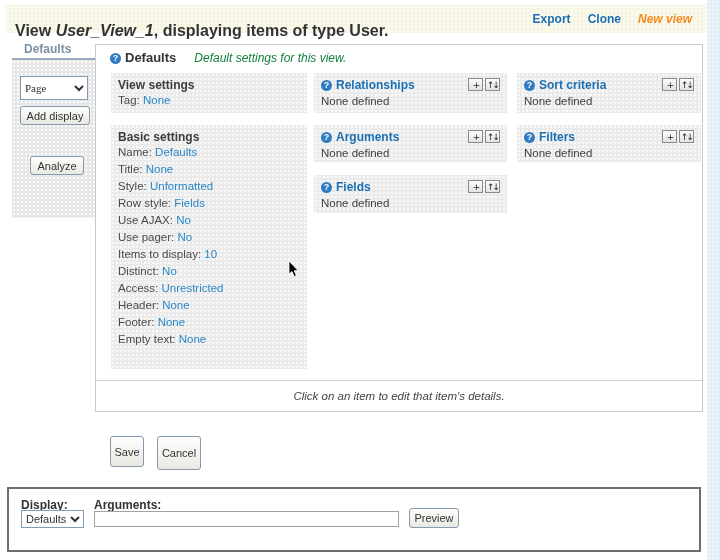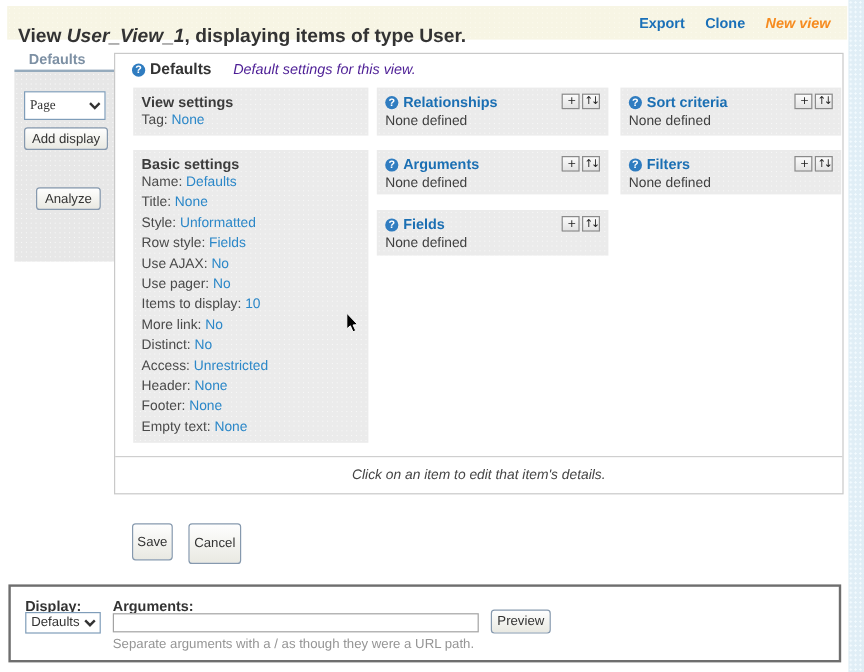--- a/index.html
+++ b/index.html
@@ -41,21 +41,21 @@
   .sidebar .analyze-btn { position:absolute; left:18px; top:96px; width:54px; height:19px; }
 
   
   .panel { position:absolute; left:95px; top:44px; width:608px; height:368px;
     background:#fff; border:1px solid #c9c9c9; }
   .help { display:inline-block; width:11px; height:11px; border-radius:50%;
     background:#2f7cc0; color:#fff; font-size:9px; font-weight:bold; line-height:11px;
     text-align:center; vertical-align:1px; cursor:pointer; }
   .panel-head { position:absolute; left:14px; top:5px; }
   .panel-head .ph-title { font-size:13px; font-weight:bold; color:#333; margin-left:4px; }
-  .panel-head .ph-note { font-size:12px; font-style:italic; color:#4c1d95; margin-left:18px; }
+  .panel-head .ph-note { font-size:12px; font-style:italic; color:#15803d; margin-left:18px; }
 
   .box { position:absolute; background-color:#ebebeb;
     background-image:radial-gradient(#fafafa 26%, rgba(0,0,0,0) 28%);
     background-size:4px 4px; padding:5px 7px; }
   .box-head { position:relative; white-space:nowrap; }
   .box-title { font-size:12px; font-weight:bold; color:#3c3c3c; }
   .box-title-link { font-size:12px; font-weight:bold; color:#1b6fb3; text-decoration:none; cursor:pointer; margin-left:4px; }
   .mini-wrap { position:absolute; right:0; top:0; display:flex; }
   .mini-btn { width:15px; height:13px; font-size:9px; line-height:10px; padding:0;
     border:1px solid #8a8a8a; background:linear-gradient(#fbfbfb,#e3e3e3); color:#222;
@@ -151,21 +151,20 @@
       <div class="box-head">
         <span class="box-title">Basic settings</span>
       </div>
       <div class="srow"><span>Name:</span> <a>Defaults</a></div>
       <div class="srow"><span>Title:</span> <a>None</a></div>
       <div class="srow"><span>Style:</span> <a>Unformatted</a></div>
       <div class="srow"><span>Row style:</span> <a>Fields</a></div>
       <div class="srow"><span>Use AJAX:</span> <a>No</a></div>
       <div class="srow"><span>Use pager:</span> <a>No</a></div>
       <div class="srow"><span>Items to display:</span> <a>10</a></div>
-      <div class="srow"><span>More link:</span> <a>No</a></div>
       <div class="srow"><span>Distinct:</span> <a>No</a></div>
       <div class="srow"><span>Access:</span> <a>Unrestricted</a></div>
       <div class="srow"><span>Header:</span> <a>None</a></div>
       <div class="srow"><span>Footer:</span> <a>None</a></div>
       <div class="srow"><span>Empty text:</span> <a>None</a></div>
     </div>
 
     <div class="box" style="left:218px; top:80px; width:193px; height:37px;">
       <div class="box-head">
         <span class="help">?</span><a class="box-title-link">Arguments</a>
@@ -206,20 +205,19 @@
   <button class="btn cancel-btn">Cancel</button>
 
   <div class="preview-panel">
     <div class="pp-label pp-display-label">Display:</div>
     <select class="pp-select">
       <option>Defaults</option>
     </select>
     <div class="pp-label pp-args-label">Arguments:</div>
     <input class="pp-input" type="text" value="" style="">
     <button class="btn pp-preview">Preview</button>
-    <div class="pp-help">Separate arguments with a / as though they were a URL path.</div>
   </div>
 
   <svg class="cursor" width="12" height="18" viewBox="0 0 12 18">
     <polygon points="1,0 1,13 4,10.5 6.2,15.5 8.4,14.5 6.2,9.8 10,9.5" fill="#000" stroke="#fff" stroke-width="0.8"></polygon>
   </svg>
 
 </div>
 
 </body></html>

